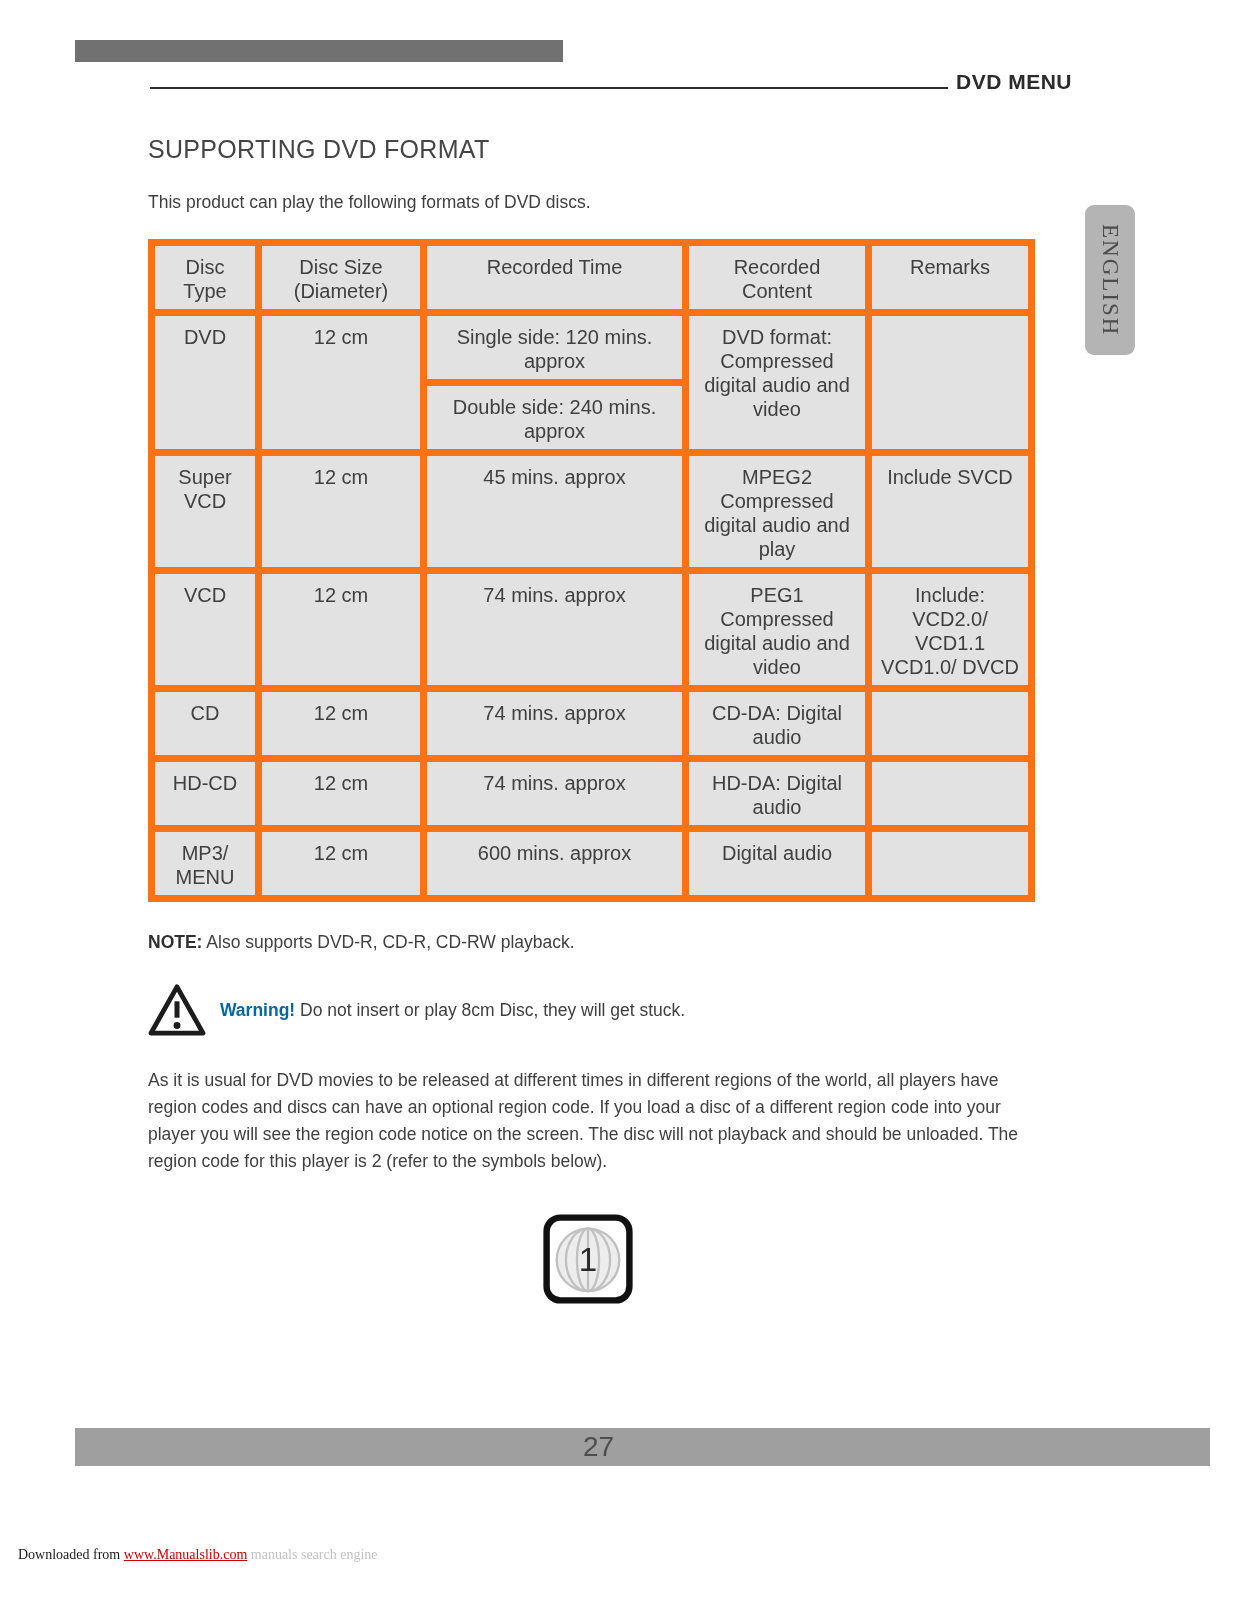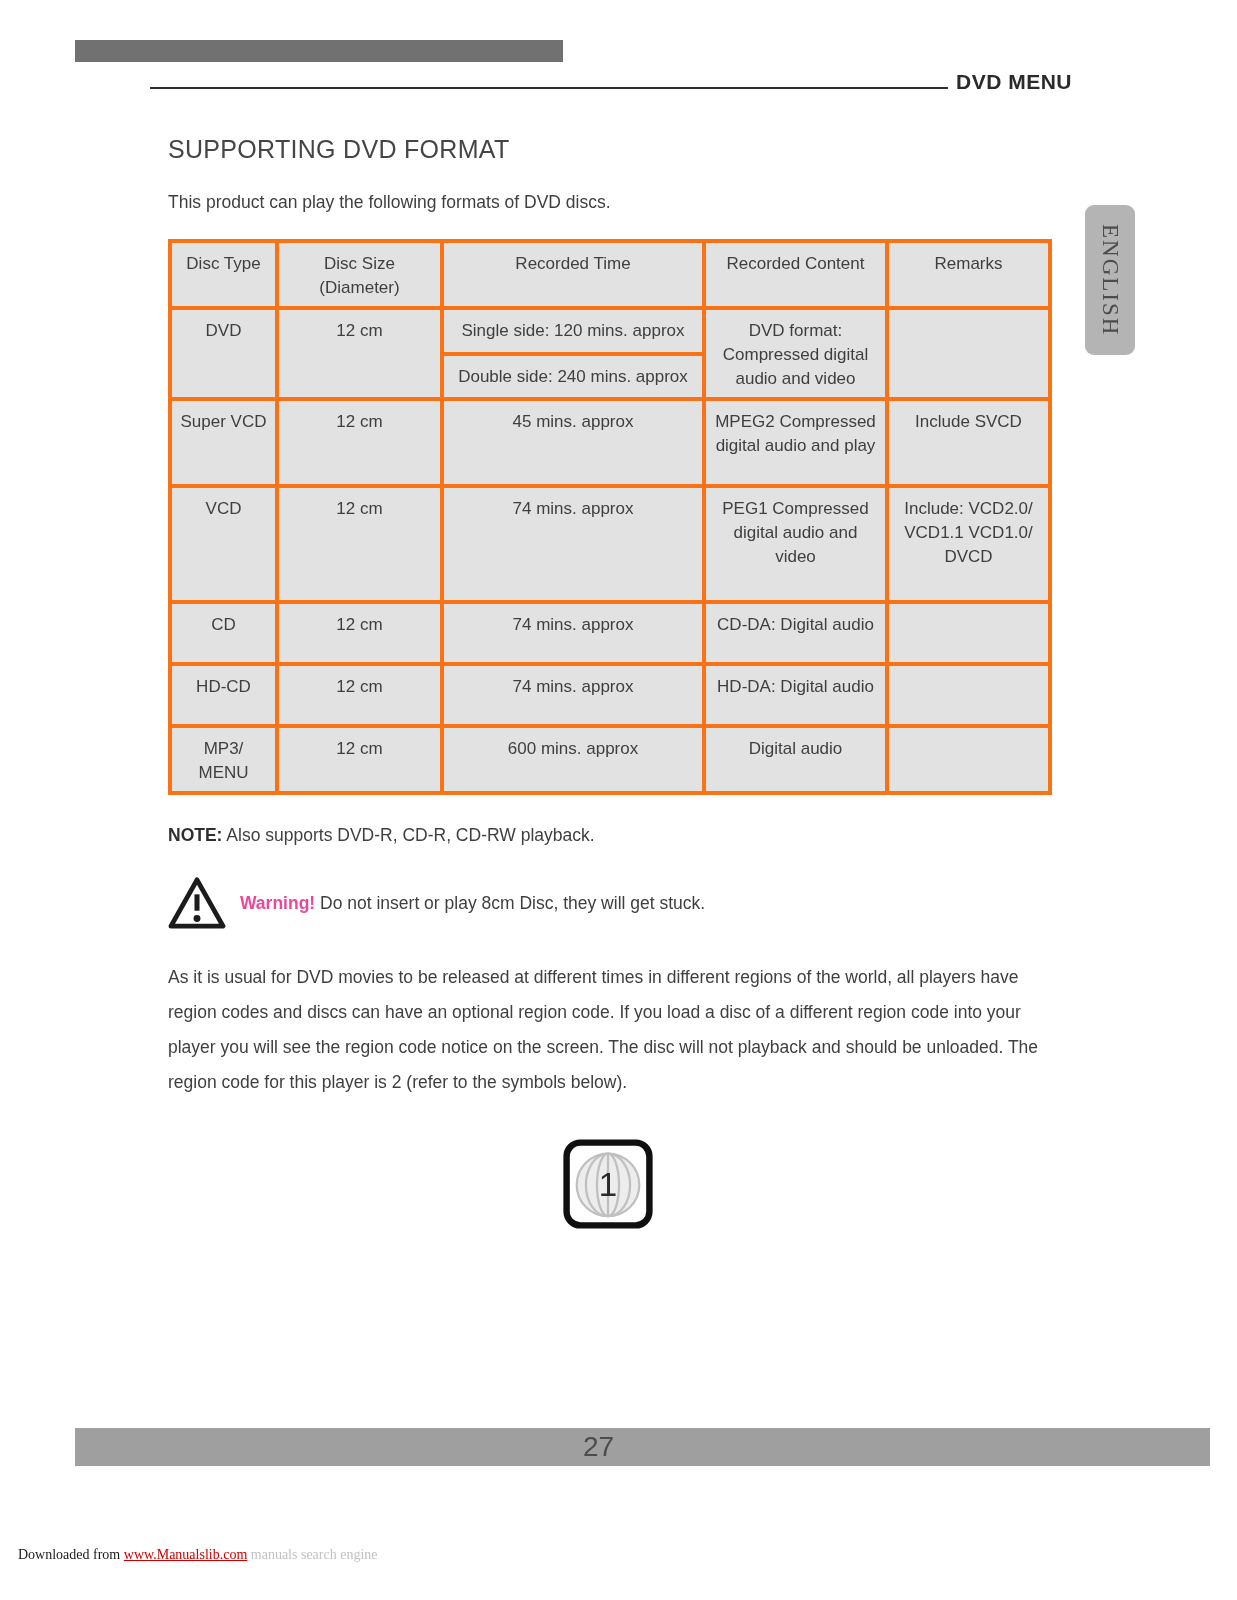--- a/index.html
+++ b/index.html
@@ -44,54 +44,54 @@
     border-radius:9px;
     display:flex; align-items:center; justify-content:center;
   }
   .lang-tab span {
     writing-mode:vertical-rl;
     font-family:"Liberation Serif", serif;
     font-size:23px; color:#4c4c4c; letter-spacing:2px;
   }
 
   
-  .content { position:absolute; left:148px; top:135px; width:880px;margin-left:20px; }
+  .content { position:absolute; left:148px; top:135px; width:880px; }
   .content h1 {
     font-size:25px; font-weight:normal; color:#454545; letter-spacing:0.3px;
   }
   .intro { margin-top:28px; font-size:17.5px; }
 
   table.fmt {
     margin-top:26px; width:880px;
     border-collapse:collapse; table-layout:fixed;
   }
   table.fmt th, table.fmt td {
-    border:4px solid #f97316; background:#e2e2e2;
-    font-size:17px; font-weight:normal; color:#3f3f3f;
+    border:7px solid #f97316; background:#e2e2e2;
+    font-size:20px; font-weight:normal; color:#3f3f3f;
     vertical-align:top; padding:9px 8px 6px 8px;
     line-height:24px;
   }
   table.fmt th { text-align:center; white-space:pre-line; height:62px; }
   td.c { text-align:center; }
   td.l { text-align:center; padding-left:16px; padding-right:12px; }
   tr.h44 { height:44px; }
   tr.h87 { height:87px; }
   tr.h116 { height:116px;padding-left:20px; }
   tr.h62 { height:62px; }
   tr.h65 { height:65px; }
 
   .note { margin-top:30px; font-size:17.5px; }
   .note b { color:#2f2f2f; }
 
   .warning-row { margin-top:30px; display:flex; align-items:center; gap:14px; }
   .warning-row p { font-size:17.5px; }
-  .warning-row b { color:#ec4899; }
+  .warning-row b { color:#0369a1; }
 
   .region-para {
-    margin-top:30px; font-size:17.5px; line-height:35px; width:872px;
+    margin-top:30px; font-size:17.5px; line-height:27px; width:872px;
   }
   .region-symbol-wrap {
     margin-top:38px; width:880px; display:flex; justify-content:center;
   }
 
   
   .footer-bar {
     position:absolute; left:75px; top:1428px;
     width:1135px; height:38px; background:#9f9f9f;
   }

